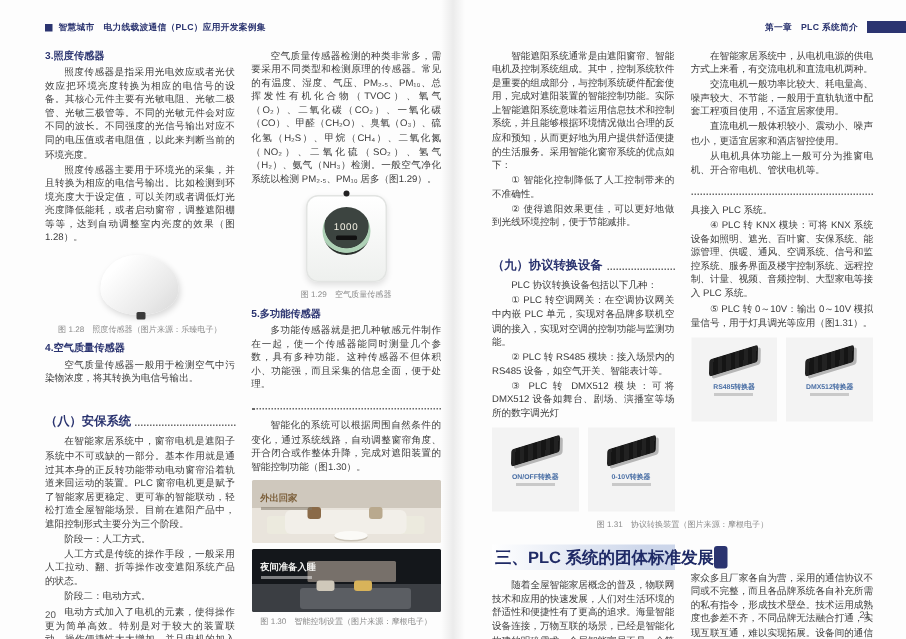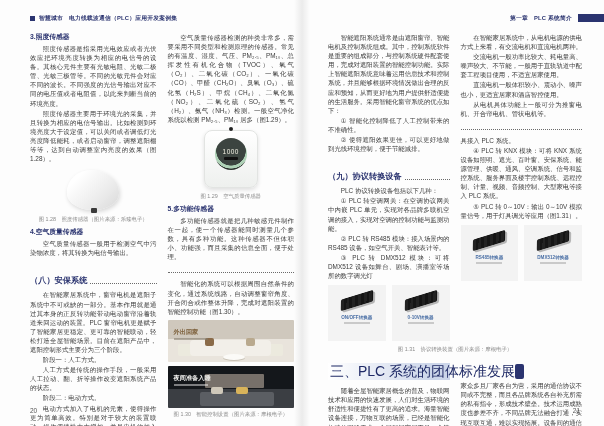--- a/index.html
+++ b/index.html
@@ -62,21 +62,21 @@
   .cards{display:flex;gap:6px;margin-top:5px;}
   .card{flex:1;background:#f3f3f3;height:56px;position:relative;display:flex;flex-direction:column;align-items:center;justify-content:flex-start;}
   .module{margin-top:10px;width:34px;height:11px;background:#1c1c1c;border-radius:2px;
           transform:rotate(-17deg) skewX(-18deg);box-shadow:2px 2px 0 rgba(0,0,0,.25);
           background-image:repeating-linear-gradient(90deg,#222 0 3px,#151515 3px 6px);}
   .card-label{font-size:4.6px;color:#4a6fa5;margin-top:9px;font-weight:bold;white-space:nowrap;}
   .card-sub{width:26px;height:2px;background:#c9c9c9;margin-top:2px;}
   
   .banner{display:flex;align-items:center;margin:8px 0 6px 0;height:17px;
           background:linear-gradient(90deg,#ffffff,#ccd6ea 85%);}
-  .banner .t{flex:1;font-size:14px;font-weight:normal;color:#1f2a66;padding-left:2px;white-space:nowrap;}
+  .banner .t{flex:1;font-size:11px;font-weight:bold;color:#1f2a66;padding-left:2px;white-space:nowrap;}
   .banner .cap{width:9px;height:15px;background:#2b3470;border-radius:2px;flex:none;}
 </style>
 </head>
 <body>
 
 <div class="sheet">
   <div class="spine"></div>
 
   <div class="page left">
     <div class="runhead">

